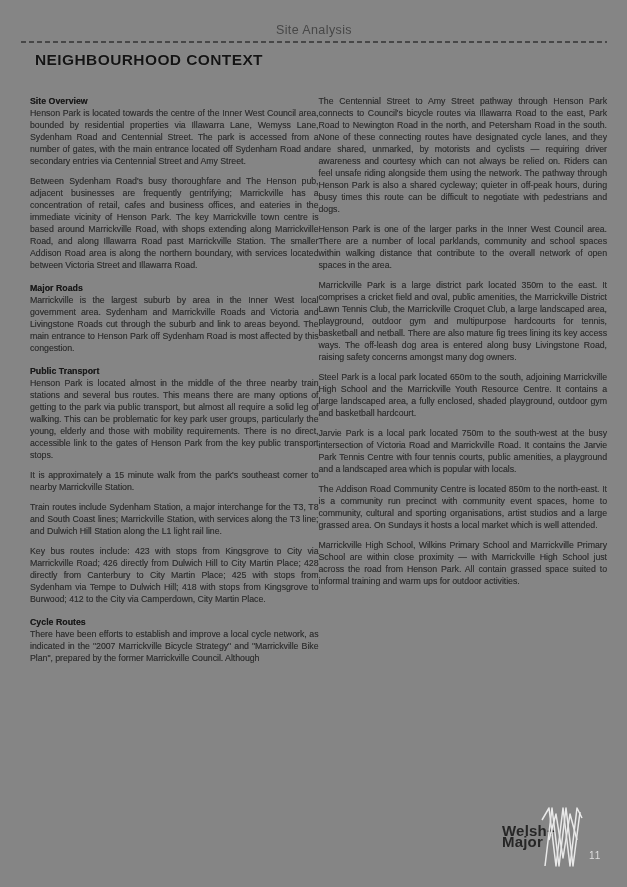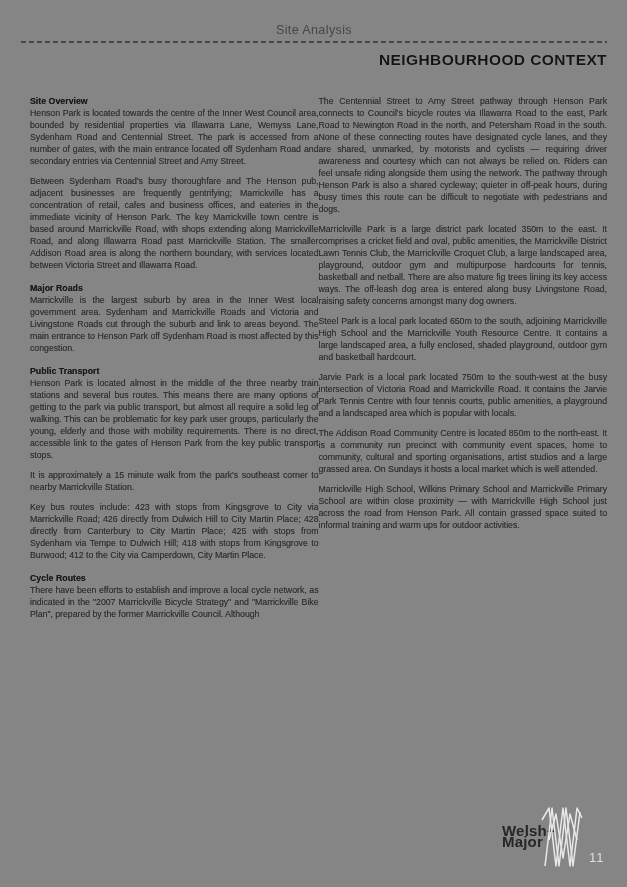--- a/index.html
+++ b/index.html
@@ -16,21 +16,21 @@
     text-align:center;color:#474747;font-size:12.5px;letter-spacing:.4px;
     filter:blur(.3px);
   }
   .rule{
     position:absolute;top:41px;left:21px;right:20px;height:2px;
     background:repeating-linear-gradient(90deg,#3d3d3d 0 5px,rgba(0,0,0,0) 5px 8px);
     opacity:.85;filter:blur(.3px);
   }
   .title{
     position:absolute;top:51px;left:35px;right:20px;
-    text-align:right;color:#141414;font-weight:bold;font-size:15.5px;
+    text-align:left;color:#141414;font-weight:bold;font-size:15.5px;
     letter-spacing:.4px;filter:blur(.3px);
     text-shadow:0 0 1px rgba(255,255,255,.25);
   }
   
   .columns{
     position:absolute;top:95px;left:30px;right:20px;
     display:flex;
   }
   .col{width:50%;}
   .doc{filter:blur(.34px);}
@@ -47,21 +47,21 @@
   .doc h3:first-child{margin-top:0;}
   
   .logo-text{
     position:absolute;left:502px;top:826px;
     color:#262626;font-weight:bold;font-size:15px;line-height:10.5px;
     letter-spacing:.2px;filter:blur(.3px);text-align:right;width:36px;
   }
   .logo-mark{position:absolute;left:540px;top:806px;}
   .page-num{
     position:absolute;left:589px;top:850px;
-    color:#dedede;font-size:13px;letter-spacing:1px;filter:blur(.3px);
+    color:#dedede;font-size:10px;letter-spacing:1px;filter:blur(.3px);
   }
 </style>
 </head>
 <body>
 
 <div class="page">
 
   <div class="eyebrow">Site Analysis</div>
   <div class="rule"></div>
   <div class="title">NEIGHBOURHOOD CONTEXT</div>
@@ -69,26 +69,28 @@
   <div class="columns">
     <div class="col doc" id="col-left">
         <h3>Site Overview</h3>
         <p>Henson Park is located towards the centre of the Inner West Council area, bounded by residential properties via Illawarra Lane, Wemyss Lane, Sydenham Road and Centennial Street. The park is accessed from a number of gates, with the main entrance located off Sydenham Road and secondary entries via Centennial Street and Amy Street.</p>
         <p>Between Sydenham Road's busy thoroughfare and The Henson pub, adjacent businesses are frequently gentrifying; Marrickville has a concentration of retail, cafes and business offices, and eateries in the immediate vicinity of Henson Park. The key Marrickville town centre is based around Marrickville Road, with shops extending along Marrickville Road, and along Illawarra Road past Marrickville Station. The smaller Addison Road area is along the northern boundary, with services located between Victoria Street and Illawarra Road.</p>
         <h3>Major Roads</h3>
         <p>Marrickville is the largest suburb by area in the Inner West local government area. Sydenham and Marrickville Roads and Victoria and Livingstone Roads cut through the suburb and link to areas beyond. The main entrance to Henson Park off Sydenham Road is most affected by this congestion.</p>
         <h3>Public Transport</h3>
         <p>Henson Park is located almost in the middle of the three nearby train stations and several bus routes. This means there are many options of getting to the park via public transport, but almost all require a solid leg of walking. This can be problematic for key park user groups, particularly the young, elderly and those with mobility requirements. There is no direct, accessible link to the gates of Henson Park from the key public transport stops.</p>
         <p>It is approximately a 15 minute walk from the park's southeast corner to nearby Marrickville Station.</p>
+        <p>Train routes include Sydenham Station, a major interchange for the T3, T8 and South Coast lines; Marrickville Station, with services along the T3 line; and Dulwich Hill Station along the L1 light rail line.</p>
         <p>Key bus routes include: 423 with stops from Kingsgrove to City via Marrickville Road; 426 directly from Dulwich Hill to City Martin Place; 428 directly from Canterbury to City Martin Place; 425 with stops from Sydenham via Tempe to Dulwich Hill; 418 with stops from Kingsgrove to Burwood; 412 to the City via Camperdown, City Martin Place.</p>
         <h3>Cycle Routes</h3>
         <p>There have been efforts to establish and improve a local cycle network, as indicated in the "2007 Marrickville Bicycle Strategy" and "Marrickville Bike Plan", prepared by the former Marrickville Council. Although</p>
       </div>
     <div class="col doc" id="col-right">
         <p>The Centennial Street to Amy Street pathway through Henson Park connects to Council's bicycle routes via Illawarra Road to the east, Park Road to Newington Road in the north, and Petersham Road in the south. None of these connecting routes have designated cycle lanes, and they are shared, unmarked, by motorists and cyclists — requiring driver awareness and courtesy which can not always be relied on. Riders can feel unsafe riding alongside them using the network. The pathway through Henson Park is also a shared cycleway; quieter in off-peak hours, during busy times this route can be difficult to negotiate with pedestrians and dogs.</p>
+        <p>Henson Park is one of the larger parks in the Inner West Council area. There are a number of local parklands, community and school spaces within walking distance that contribute to the overall network of open spaces in the area.</p>
         <p>Marrickville Park is a large district park located 350m to the east. It comprises a cricket field and oval, public amenities, the Marrickville District Lawn Tennis Club, the Marrickville Croquet Club, a large landscaped area, playground, outdoor gym and multipurpose hardcourts for tennis, basketball and netball. There are also mature fig trees lining its key access ways. The off-leash dog area is entered along busy Livingstone Road, raising safety concerns amongst many dog owners.</p>
         <p>Steel Park is a local park located 650m to the south, adjoining Marrickville High School and the Marrickville Youth Resource Centre. It contains a large landscaped area, a fully enclosed, shaded playground, outdoor gym and basketball hardcourt.</p>
         <p>Jarvie Park is a local park located 750m to the south-west at the busy intersection of Victoria Road and Marrickville Road. It contains the Jarvie Park Tennis Centre with four tennis courts, public amenities, a playground and a landscaped area which is popular with locals.</p>
         <p>The Addison Road Community Centre is located 850m to the north-east. It is a community run precinct with community event spaces, home to community, cultural and sporting organisations, artist studios and a large grassed area. On Sundays it hosts a local market which is well attended.</p>
         <p>Marrickville High School, Wilkins Primary School and Marrickville Primary School are within close proximity — with Marrickville High School just across the road from Henson Park. All contain grassed space suited to informal training and warm ups for outdoor activities.</p>
       </div>
   </div>
 
   <div class="logo-text">
     <span>Welsh+</span><br>

